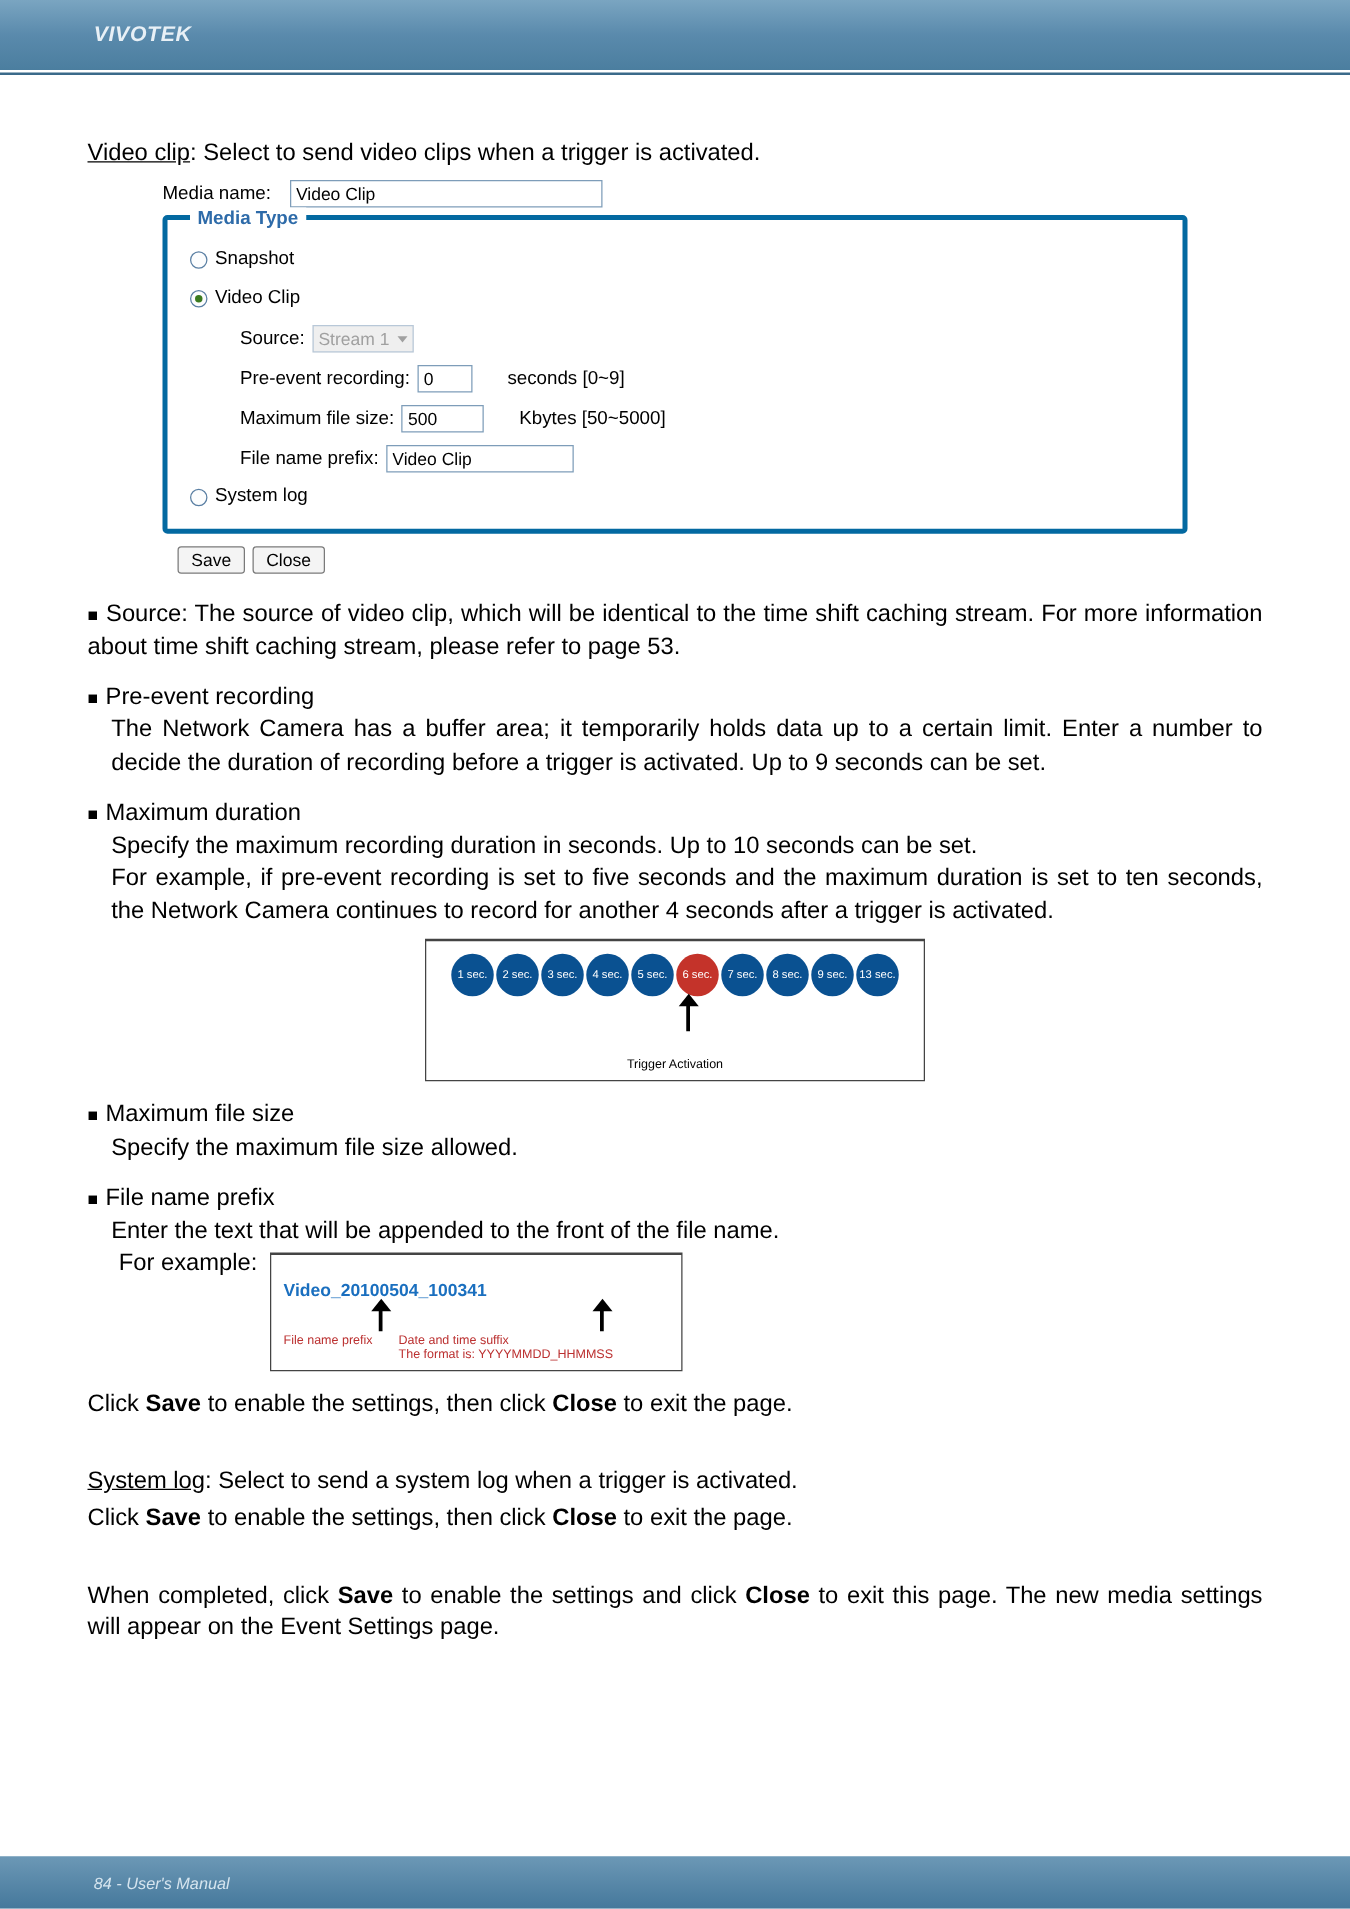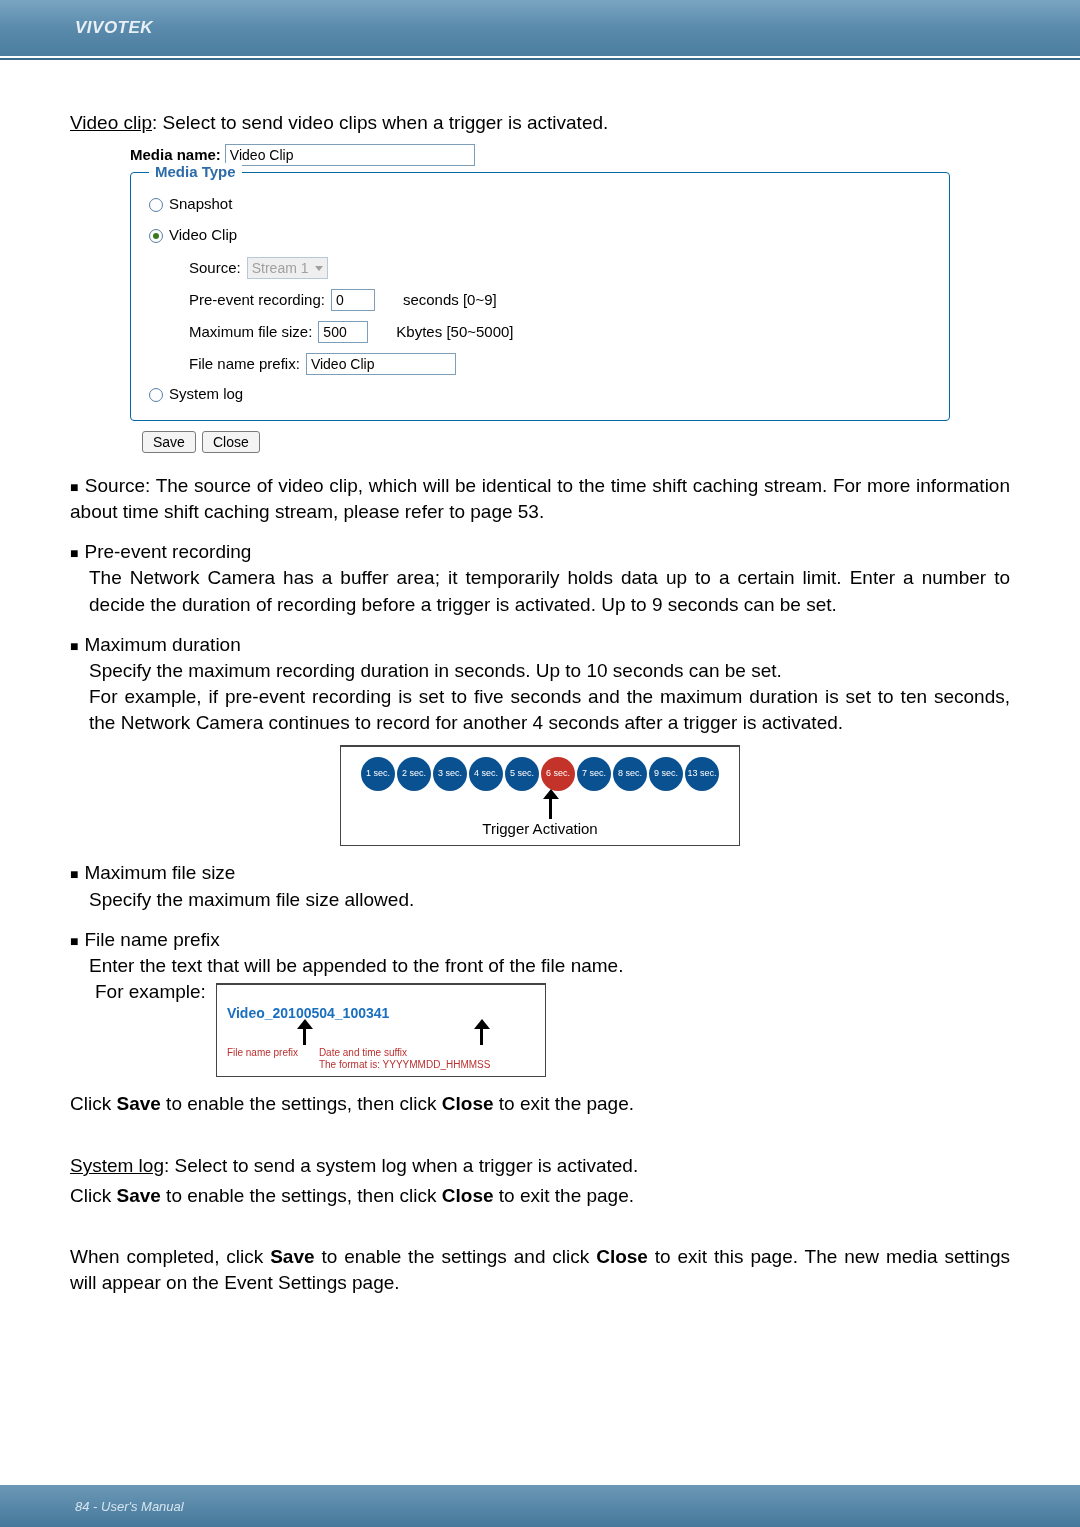--- a/index.html
+++ b/index.html
@@ -39,30 +39,30 @@
 .ui-box {
   margin: 8px auto 20px auto;
   width: 820px;
 }
 .media-name-row {
   display: flex;
   align-items: center;
   margin-bottom: 6px;
   font-size: 15px;
 }
-.media-name-row .lbl { font-weight: bold; margin-right: 4px; }
+.media-name-row .lbl { font-weight: normal; margin-right: 15px; }
 .text-input {
   border: 1px solid #7e9db9;
   height: 22px;
   padding: 2px 4px;
   font-size: 14px;
   background: #fff;
 }
 .fieldset {
-  border: 1px solid #0369a1;
+  border: 4px solid #0369a1;
   border-radius: 4px;
   padding: 12px 18px 14px 18px;
   position: relative;
 }
 .fieldset .legend {
   position: absolute;
   top: -10px;
   left: 18px;
   background: #fff;
   padding: 0 6px;
@@ -139,21 +139,21 @@
   width: 3px; height: 22px; background: #000; margin: 0 auto; position: relative;
 }
 .arrow-up::before {
   content: "";
   position: absolute;
   top: -8px; left: -6px;
   border-left: 8px solid transparent;
   border-right: 8px solid transparent;
   border-bottom: 10px solid #000;
 }
-.fig-caption { font-size: 15px; margin-top: 0; }
+.fig-caption { font-size: 10px; margin-top: 20px; }
 .example-box {
   border: 1px solid #444;
   border-top: 2px solid #444;
   width: 330px;
   padding: 19px 10px 6px 10px;
   margin-left: 166px;
   margin-top: 4px;
 }
 .example-box .title {
   color: #1a6fbf;
@@ -231,21 +231,21 @@
           <span>Source:</span>
           <span class="select-disabled">Stream 1</span>
         </div>
         <div class="row">
           <span>Pre-event recording:</span>
           <input class="text-input" style="width: 44px;" value="0">
           <span style="margin-left:22px">seconds [0~9]</span>
         </div>
         <div class="row">
           <span>Maximum file size:</span>
-          <input class="text-input" style="width: 50px;" value="500">
+          <input class="text-input" style="width: 66px;" value="500">
           <span style="margin-left:22px">Kbytes [50~5000]</span>
         </div>
         <div class="row">
           <span>File name prefix:</span>
           <input class="text-input" style="width: 150px;" value="Video Clip">
         </div>
       </div>
 
       <div class="radio-row" style="margin-top:6px;margin-bottom:4px">
         <span class="radio"></span>

